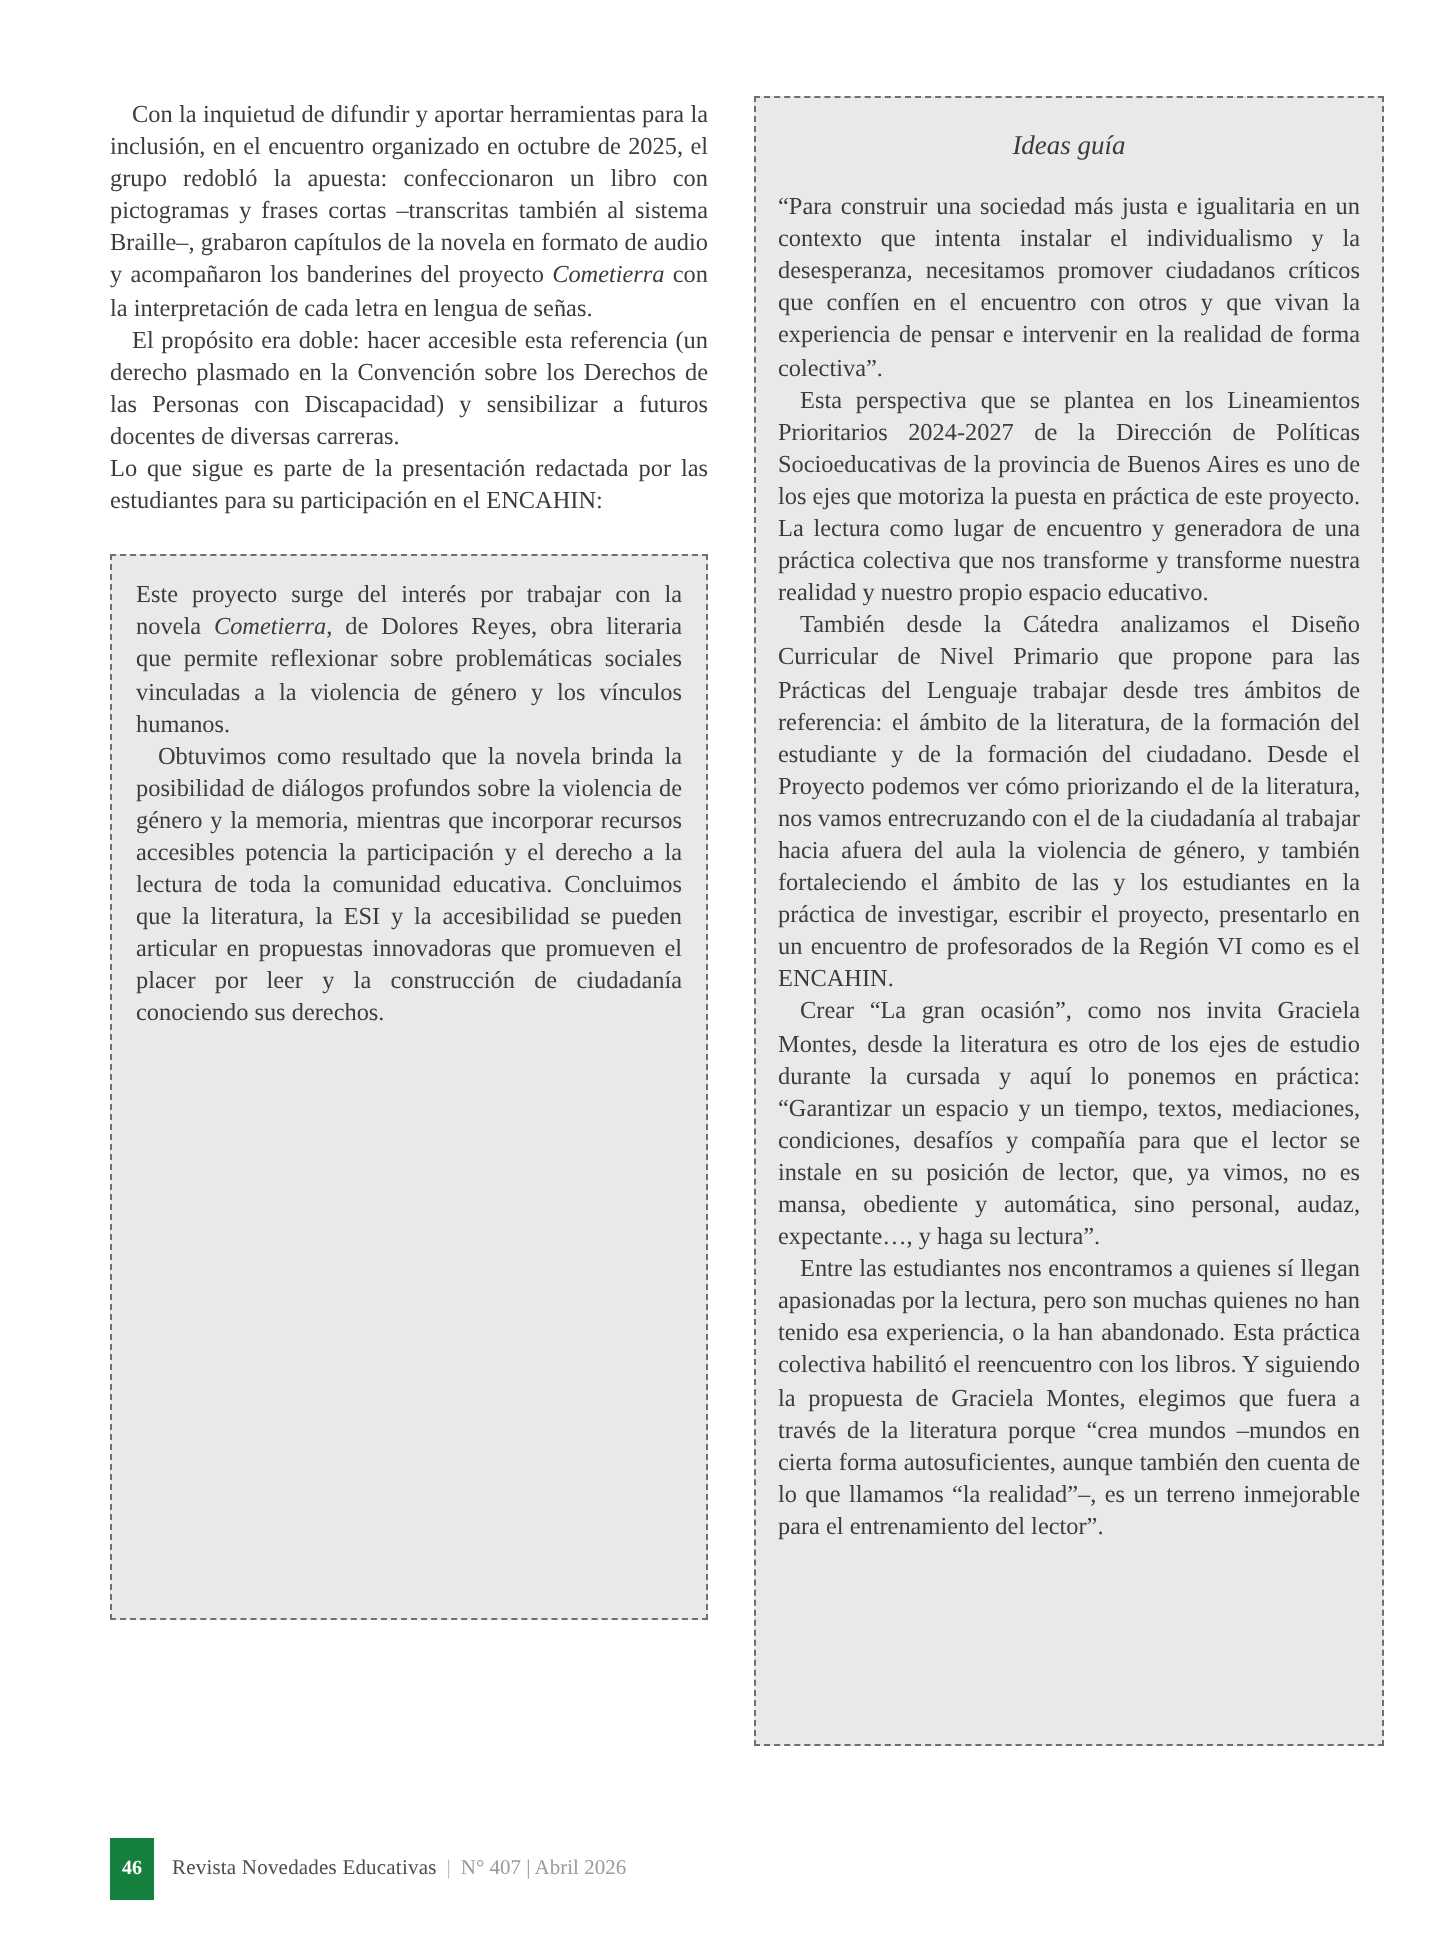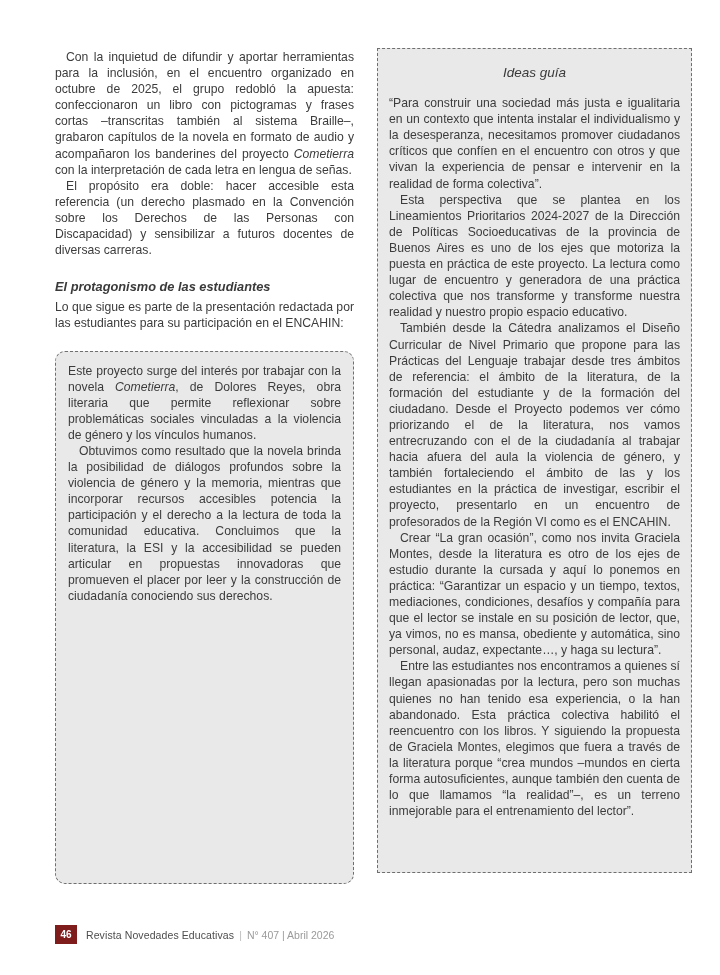--- a/index.html
+++ b/index.html
@@ -1,65 +1,64 @@
 <!DOCTYPE html>
 <html><head>
 <meta charset="utf-8">
 <style>
   html,body{margin:0;padding:0;background:#ffffff;}
   .page{
     position:relative;width:720px;height:975px;background:#ffffff;overflow:hidden;
-    font-family:Liberation Sans, sans-serif;
+    font-family:Liberation Serif, serif;
     color:#3c3c3c;
   }
   .body-text{font-size:12.2px;line-height:16.1px;}
   .p{margin:0;text-align:justify;}
   .indent{text-indent:11px;}
   .col-left{position:absolute;left:55px;top:49px;width:299px;}
   .section-heading{
     margin:21px 0 4px 0;font-weight:bold;font-style:italic;font-size:12.8px;color:#3a3a3a;
   }
   .gray-box{
     background:#e9e9e9;border:1px dashed #6f6f6f;box-sizing:border-box;
   }
   .left-box{
-    margin-top:19px;width:299px;height:533px;padding:11px 12px;overflow:hidden;border-radius:10px;
+    margin-top:19px;width:299px;height:533px;padding:11px 12px;overflow:hidden;
   }
   .right-box{
     position:absolute;left:377px;top:48px;width:315px;height:825px;
     padding:10px 11px;overflow:hidden;
   }
   .box-title{
     text-align:center;font-style:italic;font-size:13.5px;font-weight:500;
     margin:6px 0 14px 0;color:#3a3a3a;
   }
   .footer{
     position:absolute;left:55px;top:927px;height:15px;
     display:flex;align-items:center;font-size:10.5px;
   }
   .pagenum{
     display:inline-flex;align-items:center;justify-content:center;
-    width:22px;height:19px;background:#7f1d1d;color:#ffffff;
+    width:22px;height:31px;background:#15803d;color:#ffffff;
     font-weight:bold;font-size:10px;margin-right:9px;
   }
   .mag{color:#4d4d4d;font-weight:500;letter-spacing:0.1px;}
   .sep{color:#bcbcbc;margin:0 5px;font-weight:300;}
   .issue{color:#9a9a9a;}
   i{font-style:italic;}
 </style>
 </head>
 <body>
 
 <div class="page">
 
   <div class="col-left body-text">
     <p class="p indent"><span>Con la inquietud de difundir y aportar herramientas para la inclusión, en el encuentro organizado en octubre de 2025, el grupo redobló la apuesta: confeccionaron un libro con pictogramas y frases cortas –transcritas también al sistema Braille–, grabaron capítulos de la novela en formato de audio y acompañaron los banderines del proyecto </span><i>Cometierra</i><span> con la interpretación de cada letra en lengua de señas.</span></p>
     <p class="p indent">El propósito era doble: hacer accesible esta referencia (un derecho plasmado en la Convención sobre los Derechos de las Personas con Discapacidad) y sensibilizar a futuros docentes de diversas carreras.</p>
 
-    <h2 class="section-heading">El protagonismo de las estudiantes</h2>
     <p class="p">Lo que sigue es parte de la presentación redactada por las estudiantes para su participación en el ENCAHIN:</p>
 
     <div class="gray-box left-box body-text">
       <p class="p"><span>Este proyecto surge del interés por trabajar con la novela </span><i>Cometierra</i><span>, de Dolores Reyes, obra literaria que permite reflexionar sobre problemáticas sociales vinculadas a la violencia de género y los vínculos humanos.</span></p>
       <p class="p indent">Obtuvimos como resultado que la novela brinda la posibilidad de diálogos profundos sobre la violencia de género y la memoria, mientras que incorporar recursos accesibles potencia la participación y el derecho a la lectura de toda la comunidad educativa. Concluimos que la literatura, la ESI y la accesibilidad se pueden articular en propuestas innovadoras que promueven el placer por leer y la construcción de ciudadanía conociendo sus derechos.</p>
     </div>
   </div>
 
   <div class="gray-box right-box body-text">
     <div class="box-title">Ideas guía</div>

